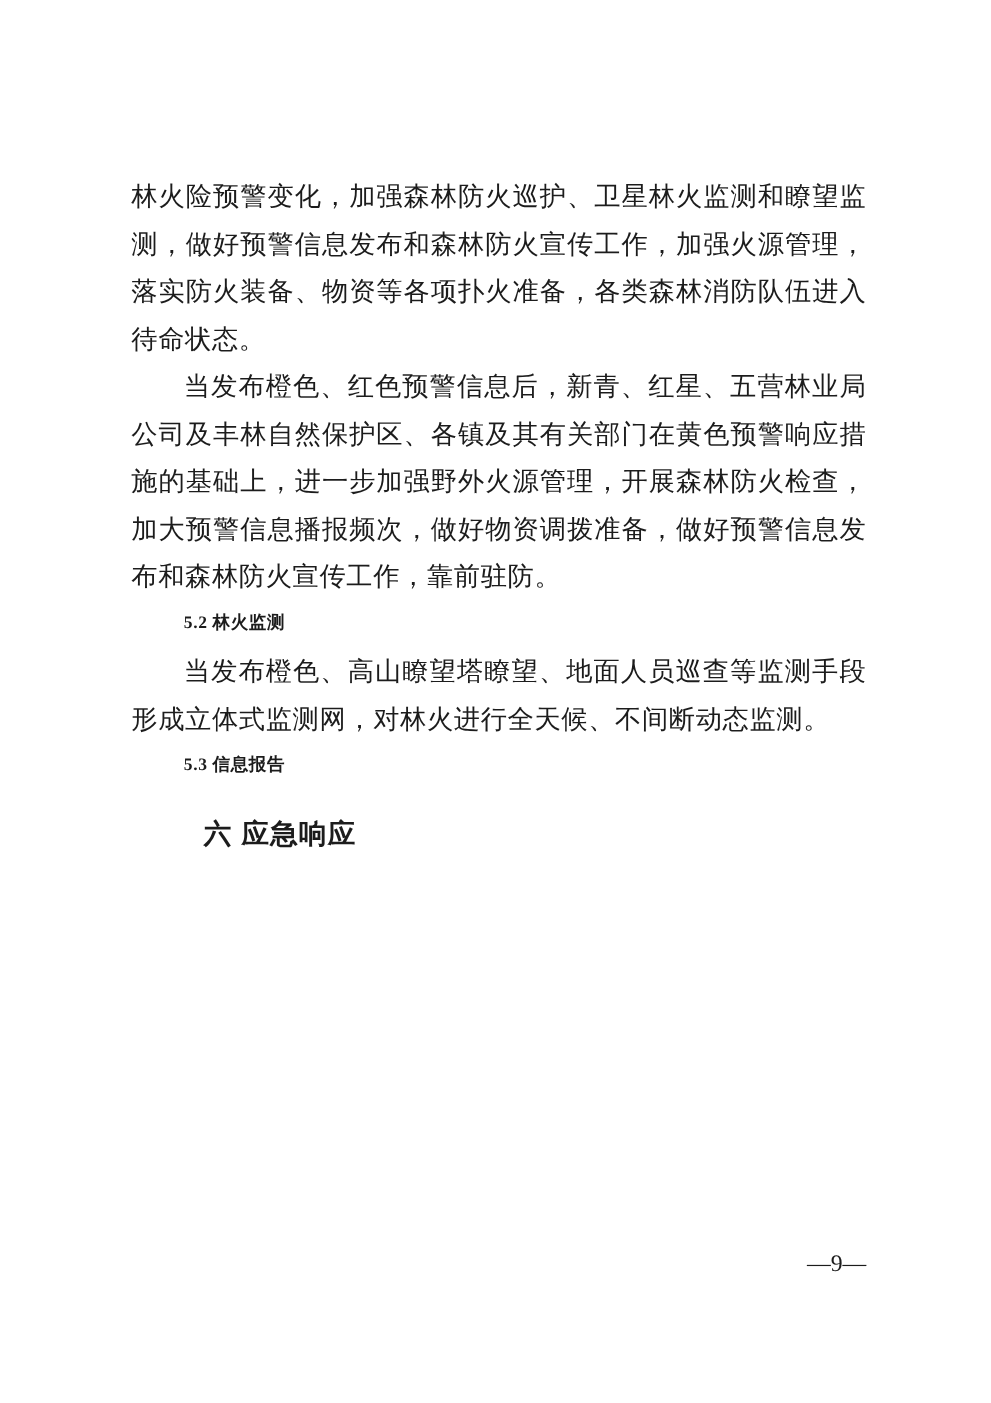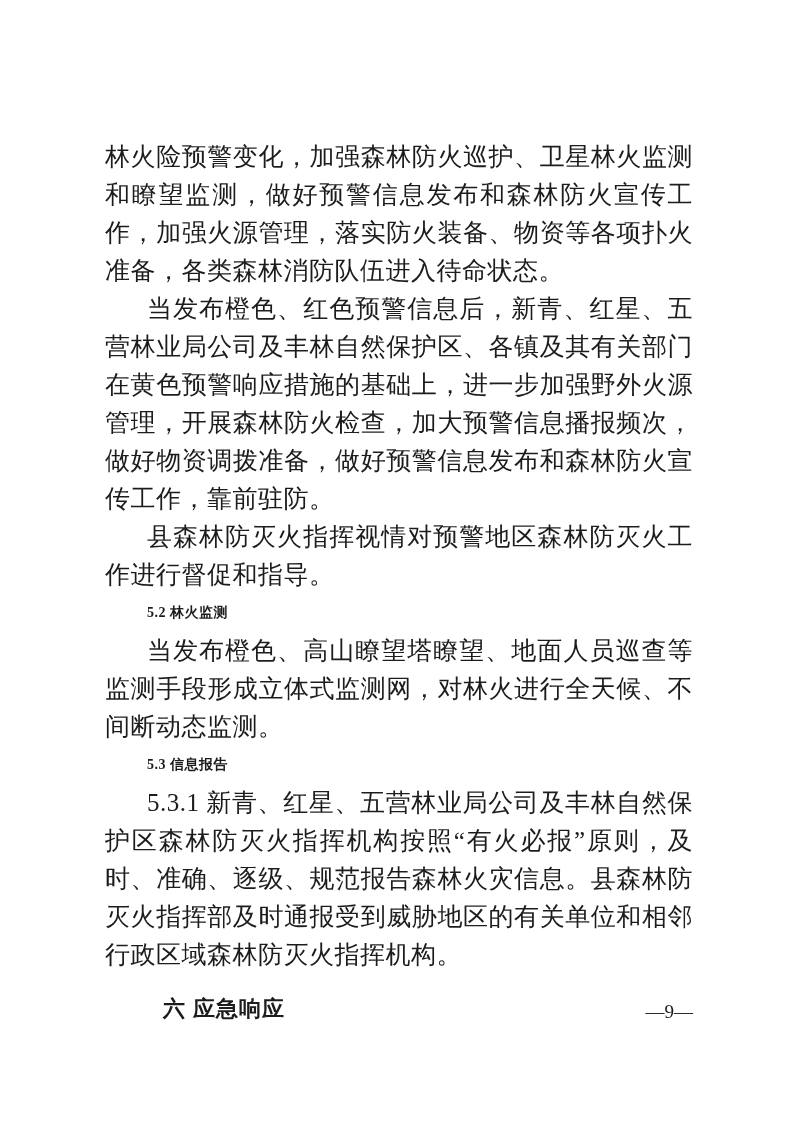--- a/index.html
+++ b/index.html
@@ -15,21 +15,21 @@
     position: absolute; inset: 0;
     background: #ffffff;
   }
   .content {
     position: absolute;
     left: 105px; top: 138px;
     width: 588px;
   }
   .para {
     margin: 0;
-    font-size: 25px;
+    font-size: 21px;
     line-height: 38px;
     text-align: justify;
     text-align-last: left;
     letter-spacing: 0.5px;
   }
   .ind { text-indent: 42px; }
   .h-sub {
     margin: 0;
     font-size: 14px;
     line-height: 38px;
@@ -55,21 +55,19 @@
     color: #1c1c1c;
   }
 </style>
 </head>
 <body>
 
 <div class="page">
   <div class="content">
     <p class="para">林火险预警变化，加强森林防火巡护、卫星林火监测和瞭望监测，做好预警信息发布和森林防火宣传工作，加强火源管理，落实防火装备、物资等各项扑火准备，各类森林消防队伍进入待命状态。</p>
     <p class="para ind">当发布橙色、红色预警信息后，新青、红星、五营林业局公司及丰林自然保护区、各镇及其有关部门在黄色预警响应措施的基础上，进一步加强野外火源管理，开展森林防火检查，加大预警信息播报频次，做好物资调拨准备，做好预警信息发布和森林防火宣传工作，靠前驻防。</p>
-    <p class="para ind">县森林防灭火指挥视情对预警地区森林防灭火工作进行督促和指导。</p>
     <p class="h-sub">5.2 林火监测</p>
     <p class="para ind">当发布橙色、高山瞭望塔瞭望、地面人员巡查等监测手段形成立体式监测网，对林火进行全天候、不间断动态监测。</p>
     <p class="h-sub">5.3 信息报告</p>
-    <p class="para ind">5.3.1 新青、红星、五营林业局公司及丰林自然保护区森林防灭火指挥机构按照“有火必报”原则，及时、准确、逐级、规范报告森林火灾信息。县森林防灭火指挥部及时通报受到威胁地区的有关单位和相邻行政区域森林防灭火指挥机构。</p>
     <p class="h-main">六 应急响应</p>
   </div>
   <div class="page-number">—9—</div>
 </div>
 
 </body></html>

